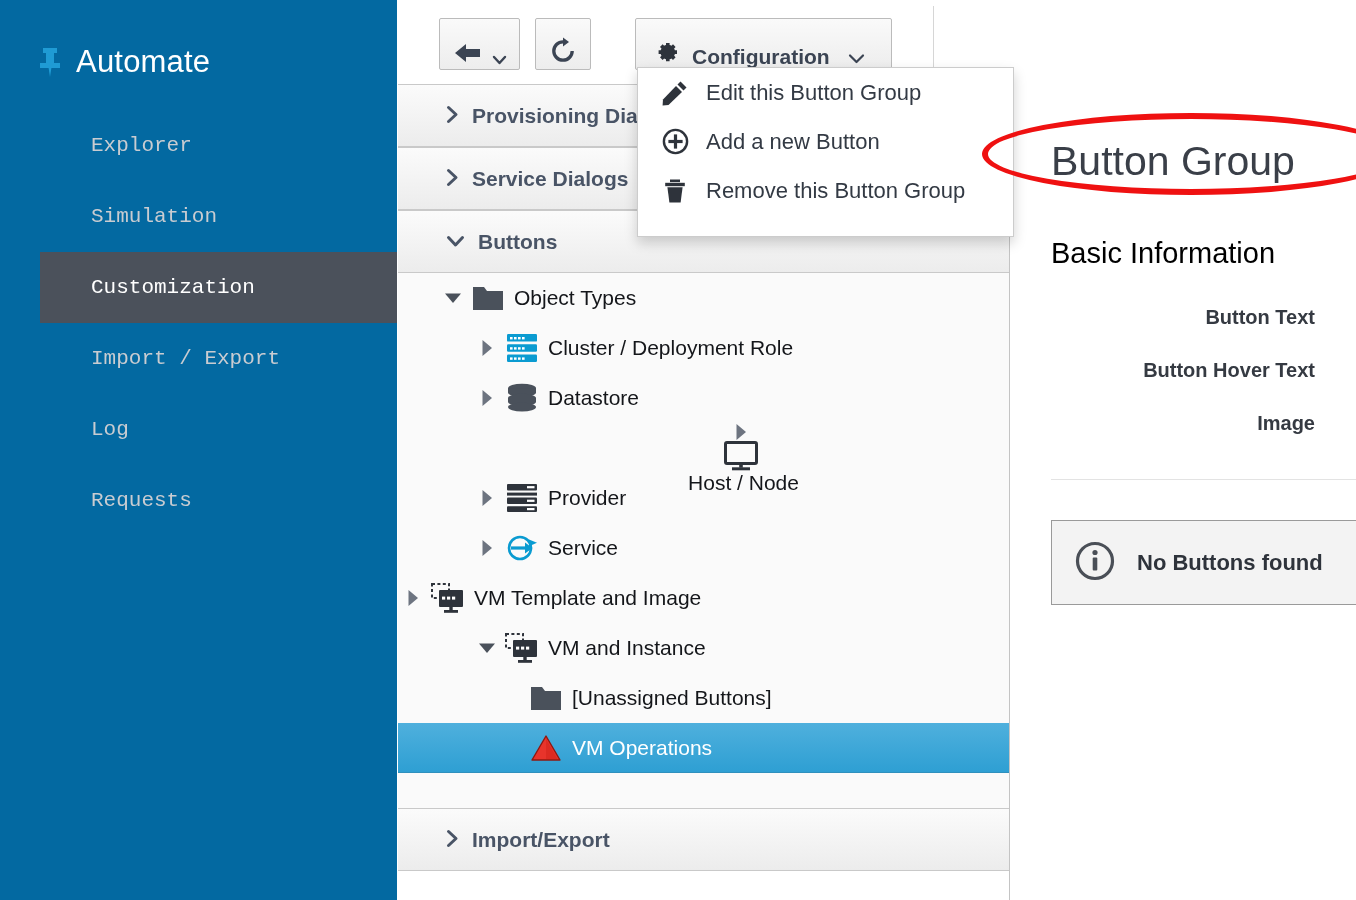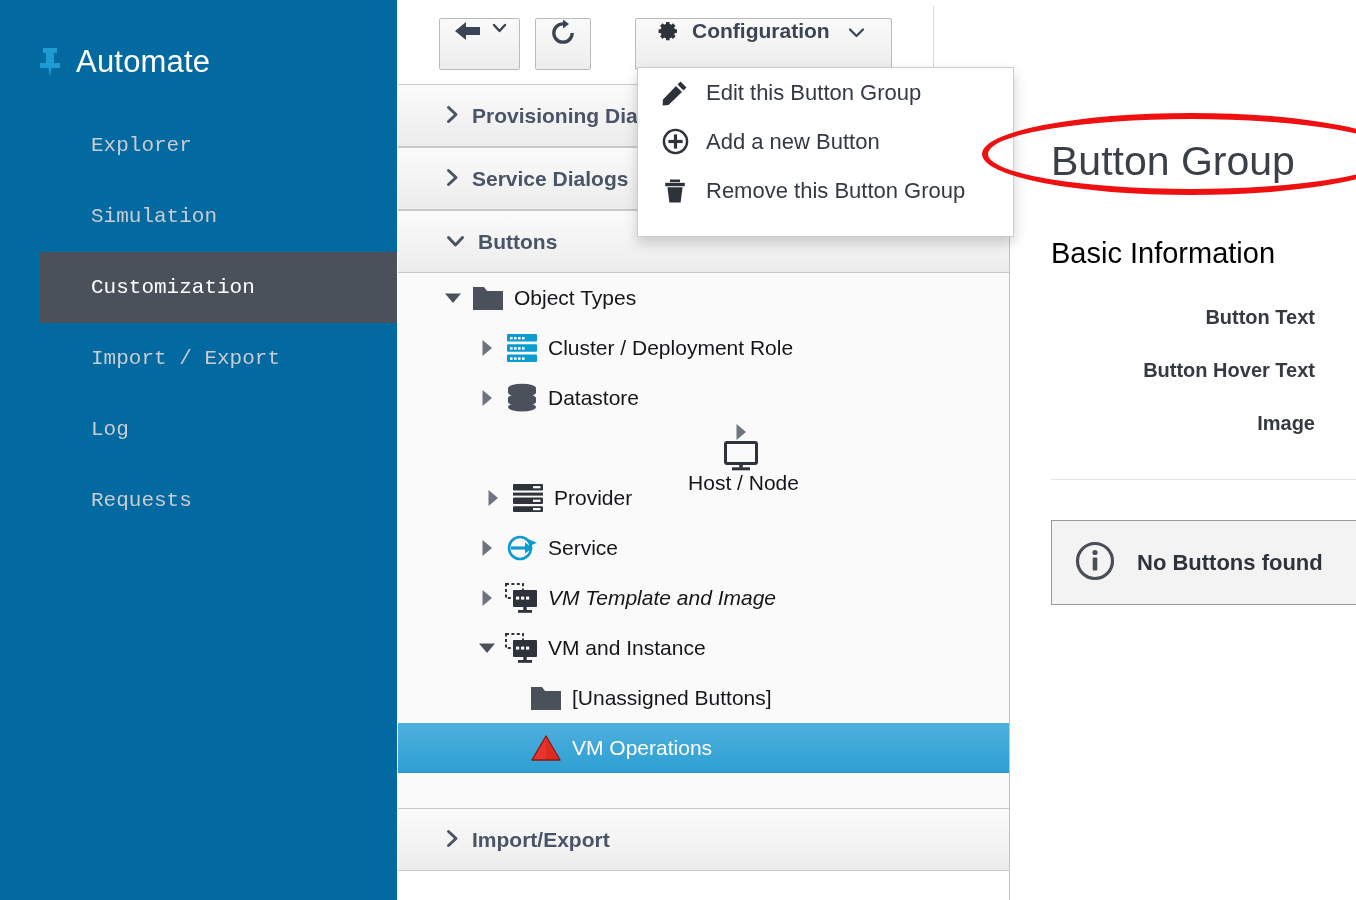--- a/index.html
+++ b/index.html
@@ -57,21 +57,21 @@
   .toolbar {
     position: absolute; left: 0; top: 0;
     width: 959px; height: 84px;
     background: #ffffff;
   }
   .tb-btn {
     position: absolute;
     background: linear-gradient(to bottom, #fafafa 0%, #ededed 100%);
     border: 1px solid #bbbbbb;
     border-radius: 2px;
-    display: flex; align-items: flex-start; justify-content: center;
+    display: flex; align-items: flex-end; justify-content: center;
     color: #363f4d;
   }
   .tb-back { left: 42px; top: 18px; width: 81px; height: 52px; gap: 9px; }
   .tb-reload { left: 138px; top: 18px; width: 56px; height: 52px; }
   .tb-config {
     left: 238px; top: 18px; width: 257px; height: 52px;
     justify-content: flex-start; padding-left: 20px; gap: 12px;
     font-size: 21px; font-weight: bold; color: #3b4453;
   }
   .tb-divider {
@@ -407,21 +407,21 @@
           <span class="ticon">
             <svg width="34" height="30" viewBox="0 0 34 30">
               <rect x="1.5" y="1.5" width="31" height="21" rx="1.5" fill="none" stroke="#2e333b" stroke-width="3"></rect>
               <rect x="15.2" y="22.5" width="3.6" height="4.2" fill="#2e333b"></rect>
               <rect x="8" y="26.3" width="18" height="3" fill="#2e333b"></rect>
             </svg>
           </span>
           <span class="tlabel">Host / Node</span>
         </div>
 
-        <div class="tree-row" style="padding-left:74px;margin-left:6px;">
+        <div class="tree-row" style="padding-left:74px;">
           <span class="tw">
             <svg width="12" height="18" viewBox="0 0 12 18">
                 <polygon points="1.5,1 11,9 1.5,17" fill="#6d7480"></polygon>
               </svg>
           </span>
           <span class="ticon">
             <svg width="34" height="30" viewBox="0 0 34 30">
               <rect x="2" y="1" width="30" height="6.4" rx="1" fill="#2e333b"></rect>
               <rect x="2" y="9.6" width="30" height="3" fill="#2e333b"></rect>
               <rect x="2" y="14.6" width="30" height="6.4" rx="1" fill="#2e333b"></rect>
@@ -444,21 +444,21 @@
             <svg width="34" height="30" viewBox="0 0 34 30">
               <circle cx="15" cy="15" r="11" fill="none" stroke="#0a9bd1" stroke-width="2.6"></circle>
               <rect x="6" y="13.4" width="18" height="3.2" fill="#0a9bd1"></rect>
               <polygon points="20,9.6 27.5,15 20,20.4" fill="#0a9bd1"></polygon>
               <polygon points="24,6.4 32,9.8 24,13.2" fill="#0a9bd1"></polygon>
             </svg>
           </span>
           <span class="tlabel">Service</span>
         </div>
 
-        <div class="tree-row" style="padding-left:74px;font-style:italic;">
+        <div class="tree-row" style="">
           <span class="tw">
             <svg width="12" height="18" viewBox="0 0 12 18">
                 <polygon points="1.5,1 11,9 1.5,17" fill="#6d7480"></polygon>
               </svg>
           </span>
           <span class="ticon">
             <svg width="34" height="31" viewBox="0 0 34 31">
               <rect x="1" y="1" width="17" height="14" fill="none" stroke="#2e333b" stroke-width="2" stroke-dasharray="3 2.4"></rect>
               <rect x="8" y="7" width="24" height="17" rx="1" fill="#2e333b"></rect>
               <rect x="11" y="13.6" width="3.2" height="3" fill="#ffffff"></rect>

